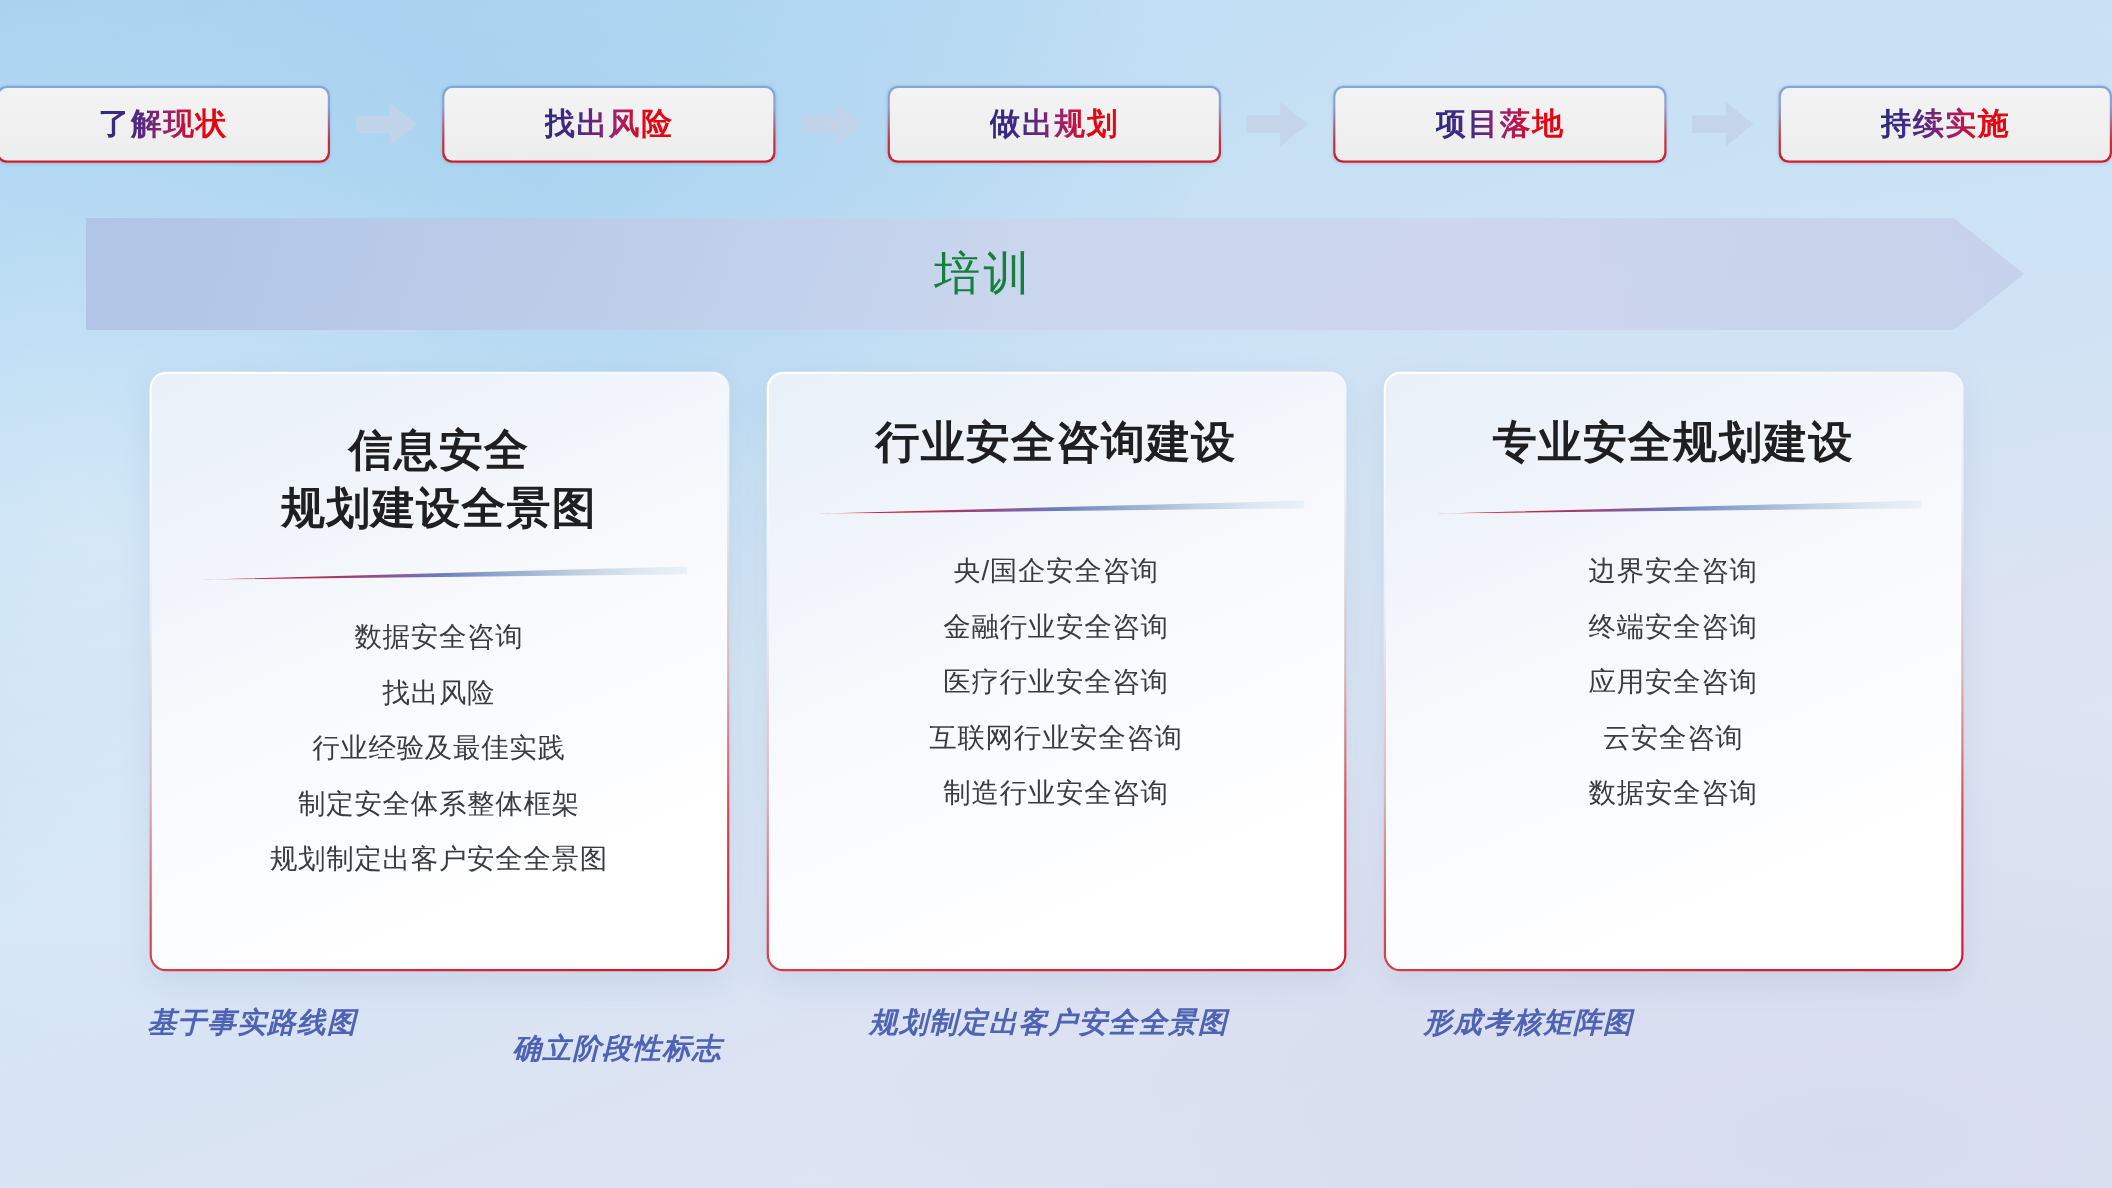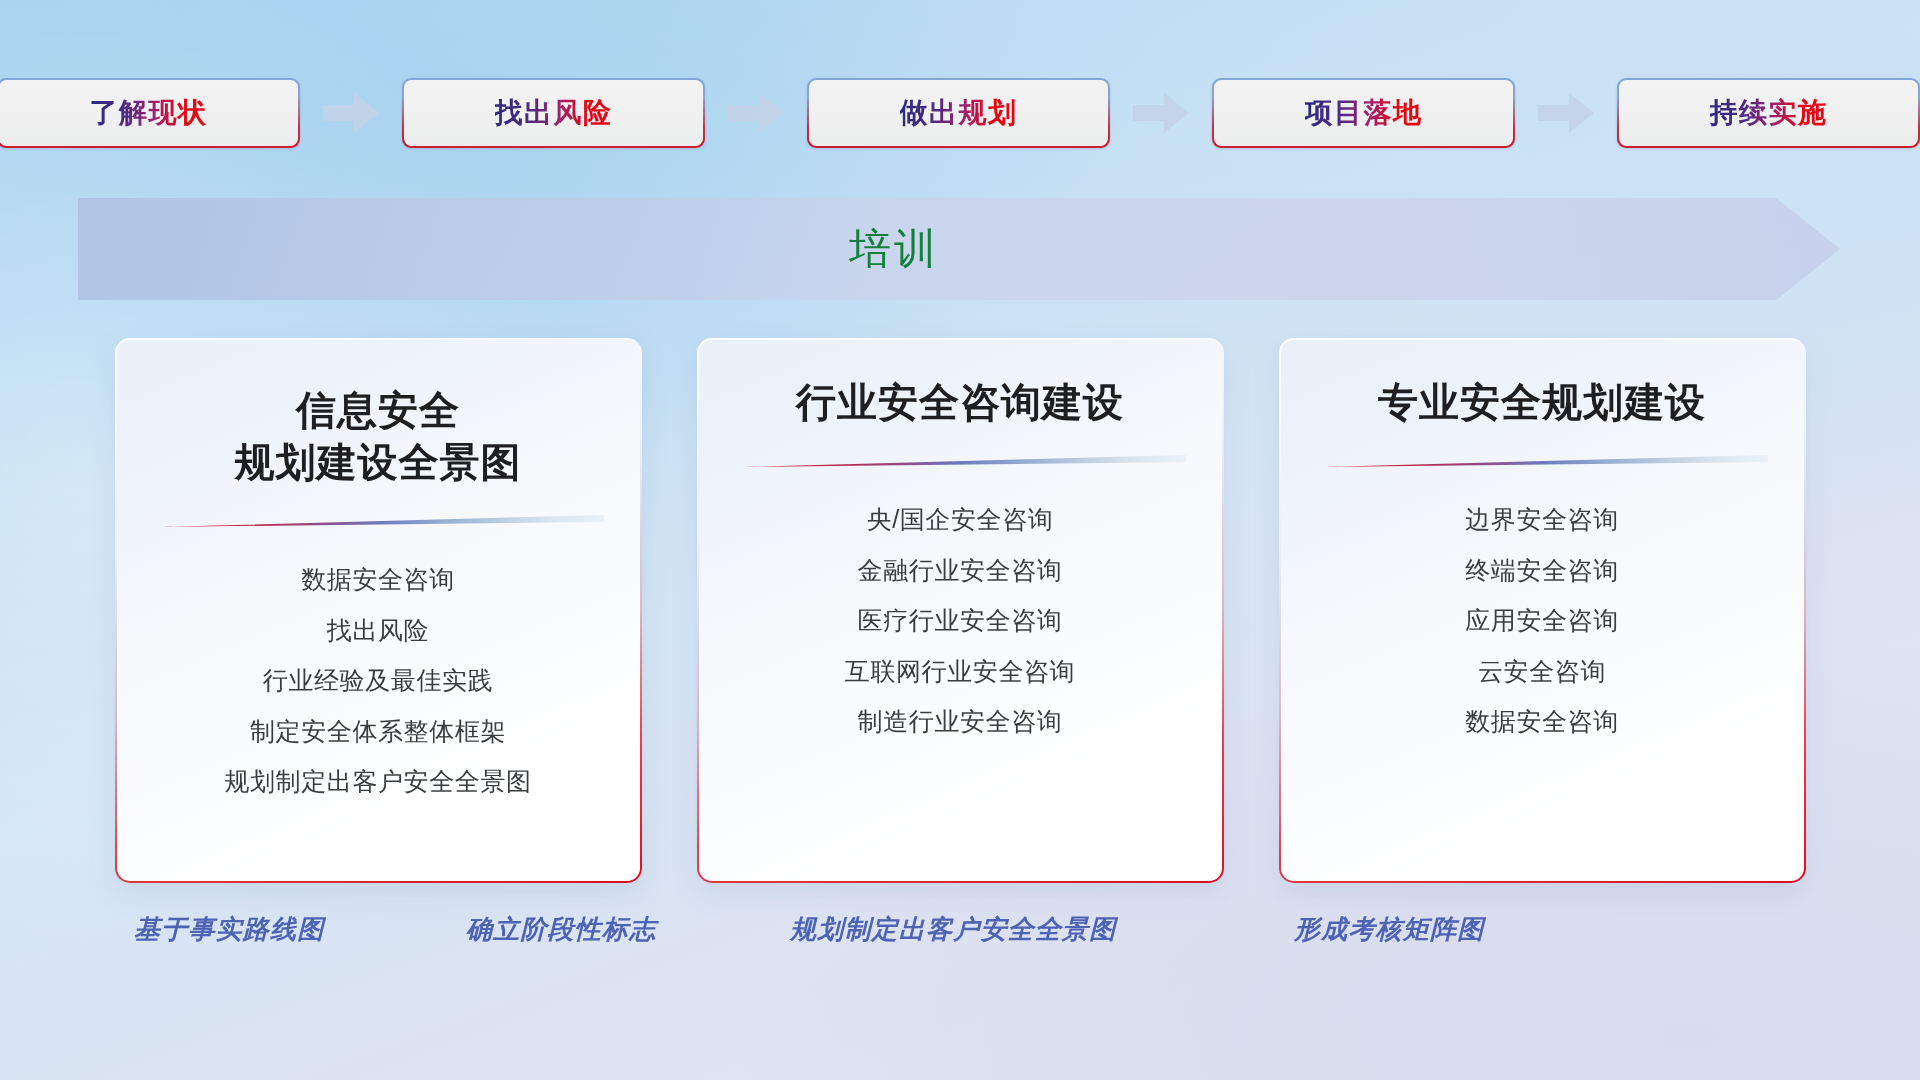--- a/index.html
+++ b/index.html
@@ -64,21 +64,21 @@
   .banner-title {
     position:absolute; inset:0;
     display:flex; align-items:center; justify-content:center;
     padding-right:130px;
     font-size:42px; font-weight:400; letter-spacing:3px; color:#15803d;
   }
 
   
   .cards {
     position:absolute; left:0; top:338px; width:1920px; height:550px;
-    display:flex; justify-content:center; align-items:flex-start; gap:55px;
+    display:flex; justify-content:center; align-items:flex-start; gap:34px;
   }
   .card {
     position:relative; width:527px; height:545px;
     border-radius:15px;
     padding:2px;
     background:linear-gradient(168deg,
         #ffffff 0%, #f6f8fc 16%, #e7eef7 34%,
         #d8b9c2 58%, #e0434f 78%, #d81026 100%);
     box-shadow:0 10px 28px rgba(90,120,170,.13);
   }
@@ -123,21 +123,21 @@
   
   .footer {
     position:absolute; left:0; top:912px; width:1920px; height:52px;font-style:italic;
   }
   .foot-label {
     position:absolute; top:0;
     font-size:26px; font-weight:700; color:#4f63b5;
     letter-spacing:1.2px; white-space:nowrap;
   }
   .f0 { left:134px; }
-  .f1 { left:466px; }
+  .f1 { left:466px;margin-top:24px; }
   .f2 { left:790px; }
   .f3 { left:1294px; }
 </style>
 </head>
 <body>
 
 <div class="steps">
 
   <div class="step-box">
     <div class="step-box-inner">

